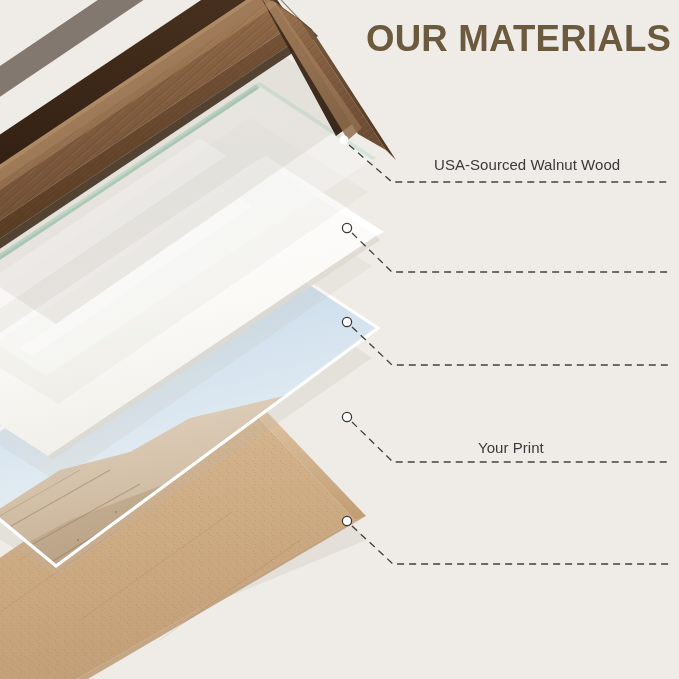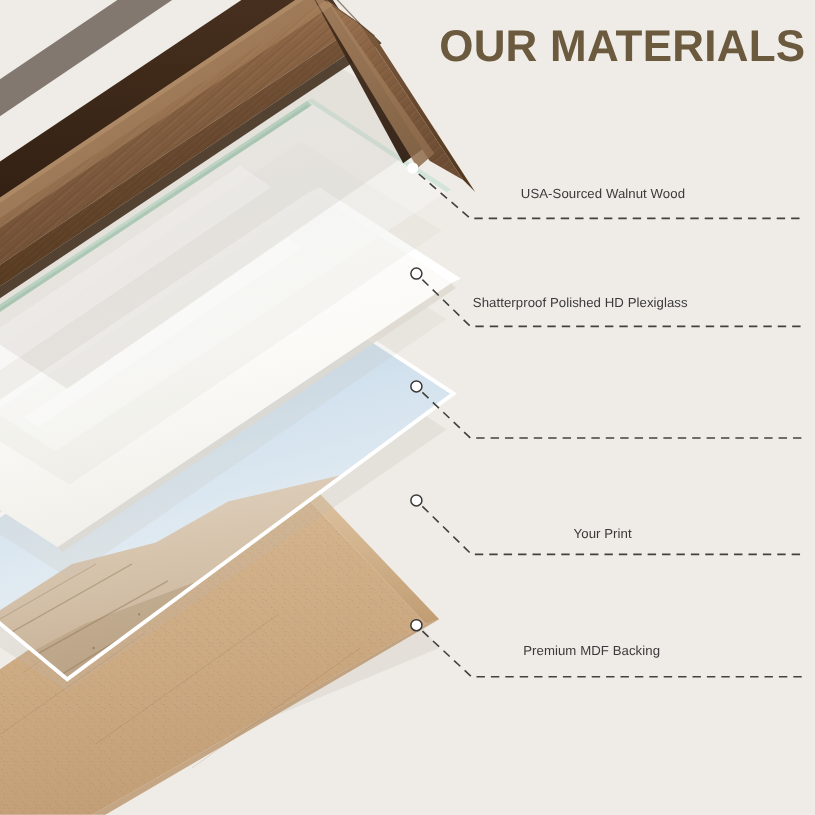--- a/index.html
+++ b/index.html
@@ -26,21 +26,21 @@
     font-family:"Liberation Sans", sans-serif;
     white-space:nowrap;
     line-height:1.0;
     transform:scaleX(0.99);
     transform-origin:left top;
   }
 
   
   .callout-label{
     position:absolute;
-    font-size:11px;
+    font-size:15px;
     color:#3a3a3a;
     font-family:"Liberation Sans", sans-serif;
     white-space:nowrap;
     letter-spacing:0.05px;
     line-height:1;
   }
   .cl-1{left:434px; top:157px;}
   .cl-2{left:394px; top:248px;}
   .cl-3{left:422px; top:340px;}
   .cl-4{left:478px; top:440px;text-align:right;}
@@ -289,20 +289,18 @@
         <g>
           <circle cx="347" cy="521" r="4.6" fill="#ffffff" stroke="#3a3836" stroke-width="1.25"></circle>
         </g>
       </g>
   </svg>
 
   <div class="title">OUR MATERIALS</div>
 
   <div class="callout-label cl-1">USA-Sourced Walnut Wood</div>
 
-  <div class="callout-label cl-2">Shatterproof Polished HD Plexiglass</div>
 
 
   <div class="callout-label cl-4">Your Print</div>
 
-  <div class="callout-label cl-5">Premium MDF Backing</div>
 
 </div>
 
 </body></html>

